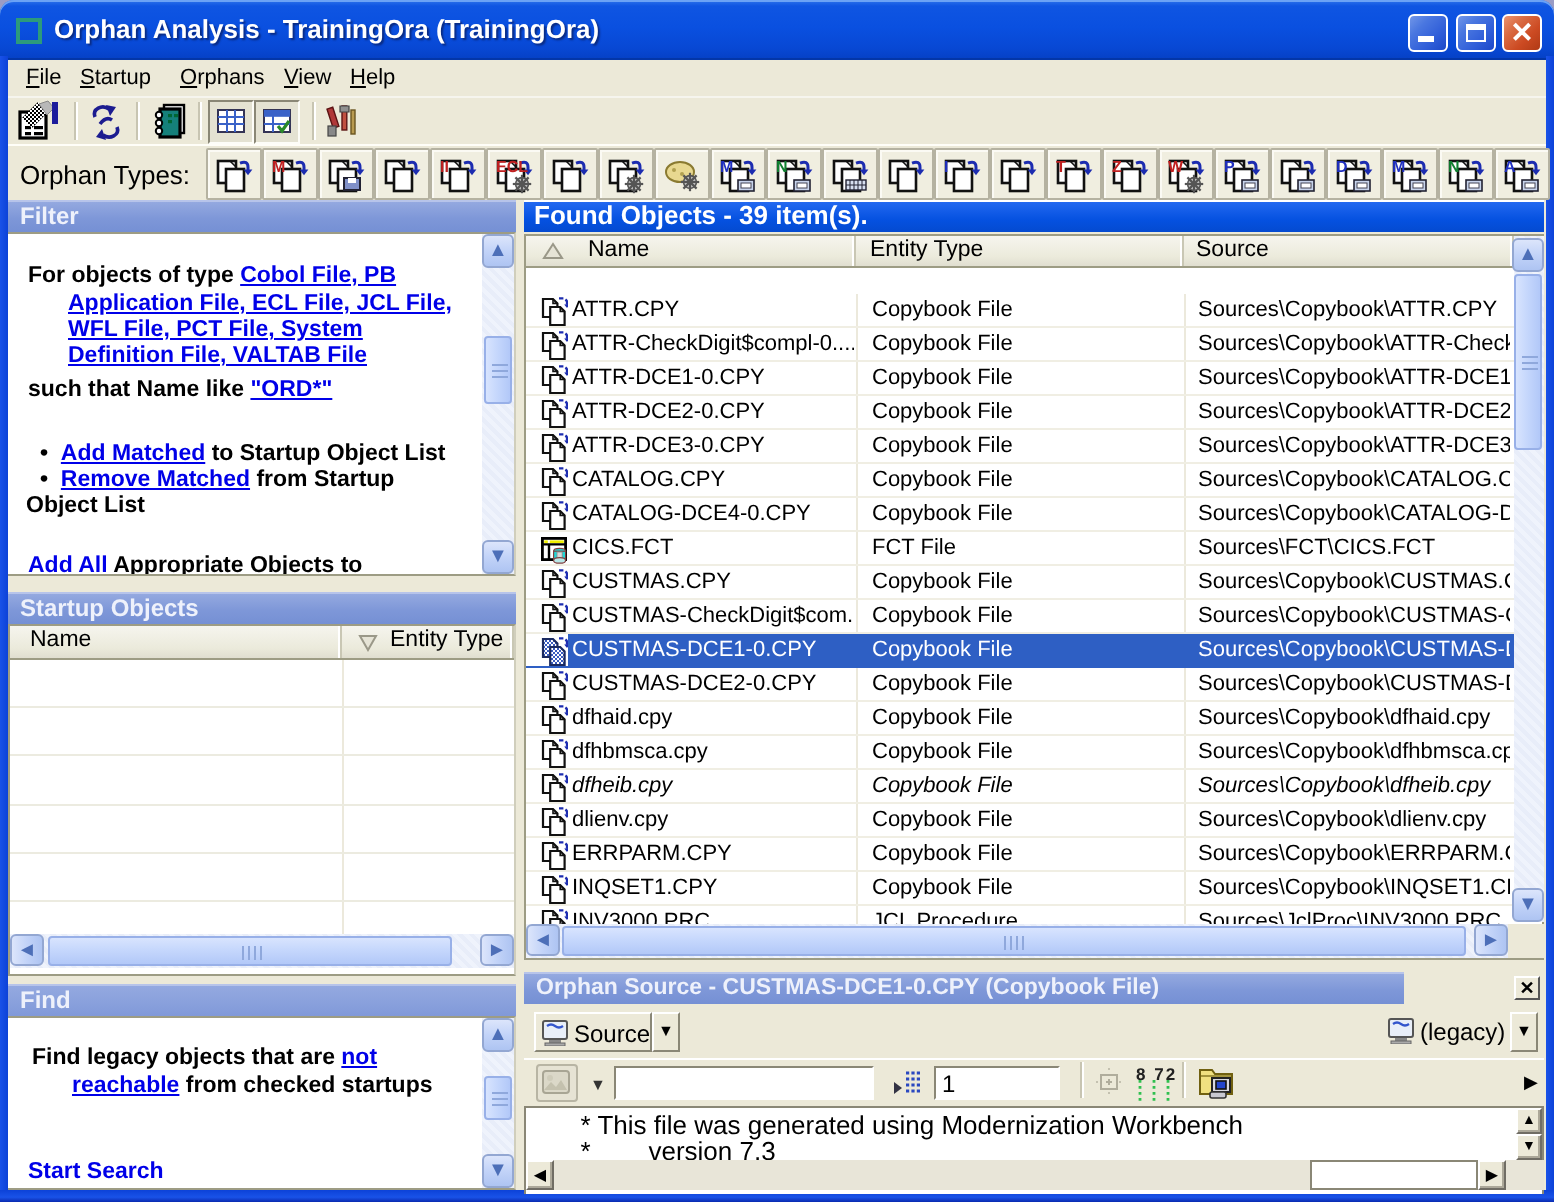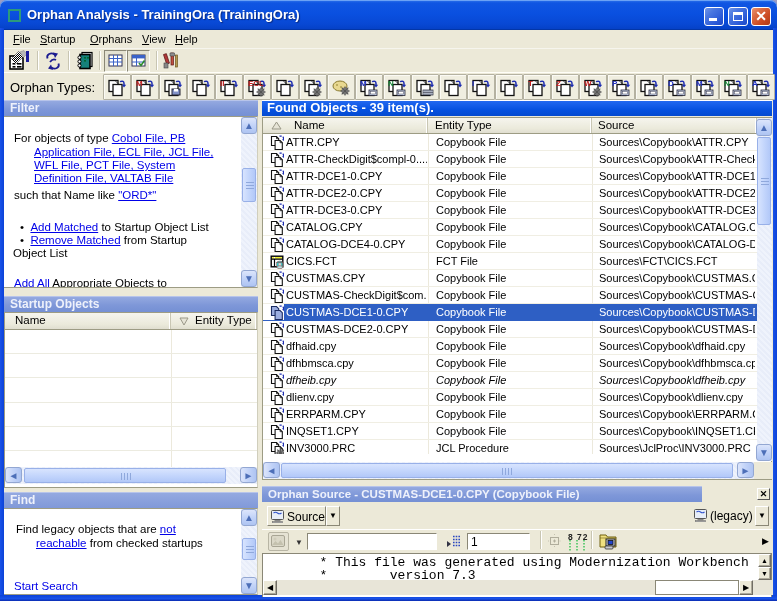--- a/index.html
+++ b/index.html
@@ -32,40 +32,40 @@
 #otlab{position:absolute;left:6px;top:7px;font-size:13px;color:#000}
 .otb{position:absolute;top:1px;width:28px;height:26px;border:1px solid #b5b2a1;border-radius:1px;
  background:#f0eee0;box-shadow:inset 1px 1px 0 #fbfaf4}
 .otb svg{position:absolute;left:4px;top:3px}
 .phdr{height:16px;background:linear-gradient(180deg,#94a9e0 0%,#7e97d8 55%,#7590d4 100%);
  color:#eef1fb;font-weight:bold;font-size:12px;line-height:15px;padding-left:6px;
  border-top:1px solid #b7c4ea}
 .phdr-act{height:16px;background:linear-gradient(180deg,#2268f0 0%,#0551e0 60%,#044ad0 100%);
  color:#fff;font-weight:bold;font-size:13px;line-height:14px;padding-left:5px;border-top:1px solid #fff}
 .pbody{background:#fff;border:1px solid #9d9c84;border-right-color:#d0cebc}
-.ft{position:absolute;font-size:11.5px;font-weight:normal;color:#000;line-height:12px;white-space:nowrap}
+.ft{position:absolute;font-size:11.5px;font-weight:bold;color:#000;line-height:12px;white-space:nowrap}
 a.lk{color:#0000e8;text-decoration:underline}
 .sbv{background:repeating-linear-gradient(45deg,#eff3fc 0,#eff3fc 2px,#e8edf9 2px,#e8edf9 4px)}
 .sbh{background:repeating-linear-gradient(45deg,#eff3fc 0,#eff3fc 2px,#e8edf9 2px,#e8edf9 4px)}
 .sbtn{position:absolute;width:16px;height:17px;border:1px solid #93a7d2;border-radius:3px;
  background:linear-gradient(180deg,#dce5fb 0%,#c2d3f8 50%,#aec4f2 100%);color:#4d6fb8;
  text-align:center;font-size:10px;line-height:16px;font-weight:bold}
 .sbtnh{width:17px;height:16px;background:linear-gradient(90deg,#dce5fb 0%,#c2d3f8 50%,#aec4f2 100%)}
 .sthumb{position:absolute;border:1px solid #98b0e8;border-radius:2px;
  background:linear-gradient(90deg,#d8e4fe 0%,#c4d6fc 50%,#b2c8f8 100%)}
 .sthumbh{background:linear-gradient(180deg,#d8e4fe 0%,#c4d6fc 50%,#b2c8f8 100%)}
 .grip{position:absolute;background:#8fa8dc}
 .colhdr{background:linear-gradient(180deg,#f6f5ee 0%,#ebeadb 70%,#e0ded0 100%);
  border-bottom:1px solid #9d9c84;font-size:11.5px;color:#000}
 .chcell{position:absolute;top:0;height:100%;border-right:1px solid #c9c7b4;box-shadow:inset -1px 0 0 #fff}
 .row{position:absolute;left:0;width:100%;height:17px;font-size:11px;white-space:nowrap;overflow:hidden;border-bottom:1px solid #f0eee3}
 .cgl{position:absolute;top:0;width:1px;background:#ece9dc}
 .cbtn{position:absolute;background:#ece9d8;border:1px solid;border-color:#fff #706d64 #706d64 #fff;
  box-shadow:inset -1px -1px 0 #aca899;color:#000;text-align:center}
-.mono{font-family:Liberation Mono, monospace}
+.mono{font-family:Liberation Sans, sans-serif}
 </style></head>
 <body>
 <svg width="0" height="0" style="position:absolute">
 <defs>
 <g id="doc2">
  <rect x="1" y="2.5" width="9" height="11" fill="#fff" stroke="#111" stroke-width="1.3"></rect>
  <path d="M7 2.5 l3 3" stroke="#111" stroke-width="0.8"></path>
  <rect x="5" y="6.5" width="9" height="11" fill="#fff" stroke="#111" stroke-width="1.3"></rect>
  <path d="M12 3.6 q4 -1.5 4 2 l0 2" fill="none" stroke="#1c2cb0" stroke-width="1.5"></path>
  <path d="M13.8 6.8 l2.2 2.8 2.2 -2.8 z" fill="#1c2cb0"></path>
@@ -427,21 +427,21 @@
       </svg>
       <span style="position:absolute;left:31px;top:1px">Name</span>
     </div>
     <div class="chcell" style="left:165px;width:164px">
       <span style="position:absolute;left:7px;top:1px">Entity Type</span>
     </div>
     <div class="chcell" style="left:329px;width:165px">
       <span style="position:absolute;left:6px;top:1px">Source</span>
     </div>
   </div>
-<div class="abs" style="left:263px;top:134px;width:494px;height:320px;overflow:hidden;background:#fff">
+<div class="abs" style="left:263px;top:147px;width:494px;height:320px;overflow:hidden;background:#fff">
     <div class="cgl" style="left:165px;top:0;height:327px"></div>
     <div class="cgl" style="left:329px;top:0;height:327px"></div>
     <div class="row" style="top:0px;">
       <svg style="position:absolute;left:7px;top:1px" width="14" height="15" viewBox="0 0 13 15">
         <use href="#doc1"></use>
       </svg>
       <span style="position:absolute;left:23px;top:2px;width:141px;overflow:hidden;white-space:nowrap;display:inline-block">ATTR.CPY</span>
       <span style="position:absolute;left:173px;top:2px">Copybook File</span>
       <span style="position:absolute;left:336px;top:2px;width:156px;overflow:hidden;white-space:nowrap;display:inline-block">Sources\Copybook\ATTR.CPY</span>
     </div>

